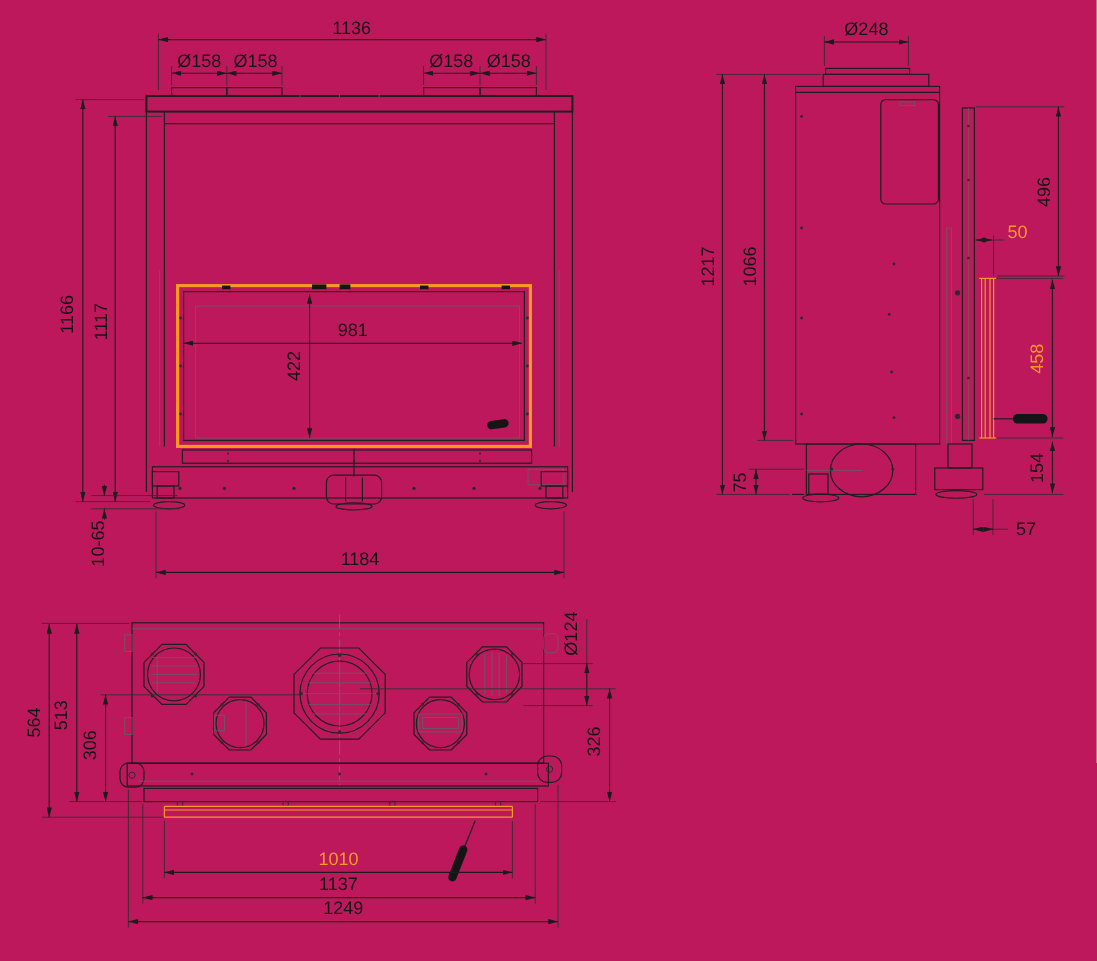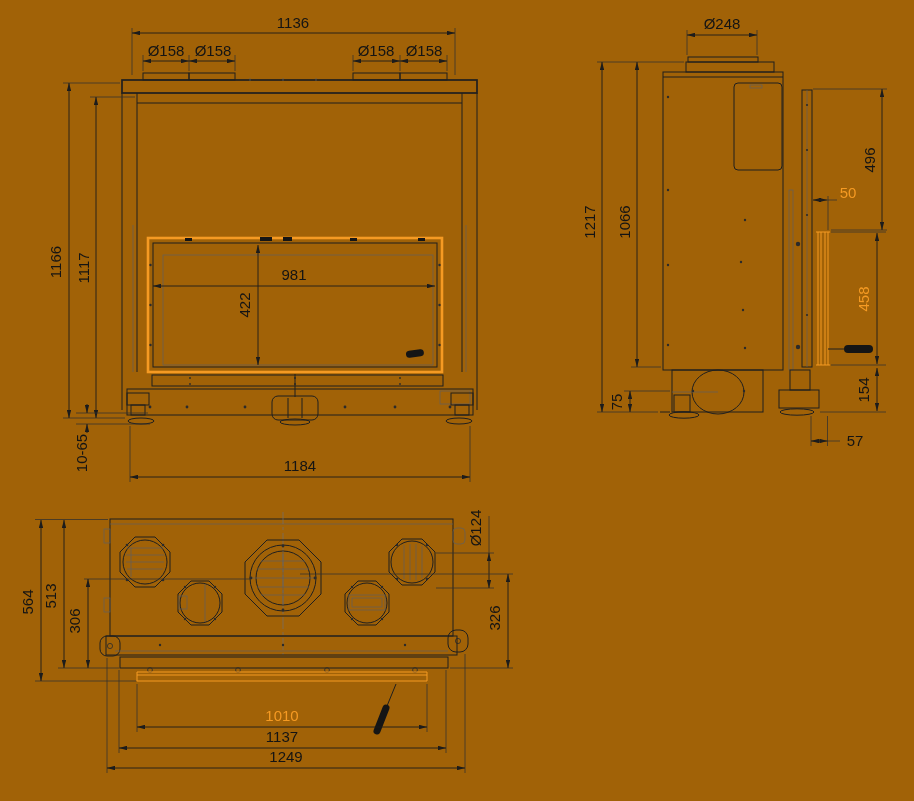--- a/index.html
+++ b/index.html
@@ -1,17 +1,17 @@
 <!DOCTYPE html>
 <html style="--accent: #F59A23; --line: #1C1C1C;"><head>
 <meta charset="utf-8">
 <style>
   :root { --accent:#F59A23; --line:#1C1C1C; }
   html,body { margin:0; padding:0; background:#ffffff; }
-  .stage { width:914px; height:801px; position:relative; background:#a16207; }
+  .stage { width:914px; height:801px; position:relative; background:#be185d; }
   svg text { font-family:"Liberation Sans", sans-serif; font-size:15px; fill:#141414; }
   .ln   { fill:none; stroke:#1f1f1f; stroke-width:1; }
   .ln2  { fill:none; stroke:#1f1f1f; stroke-width:1.7; }
   .thin { fill:none; stroke:#606060; stroke-width:.7; }
   .ext  { fill:none; stroke:#303030; stroke-width:.75; }
   .dimln{ fill:none; stroke:#1c1c1c; stroke-width:.9; }
   .cl   { fill:none; stroke:#707070; stroke-width:.7; stroke-dasharray:12 3 3 3; }
   .dot  { fill:#2b2b2b; stroke:none; }
   .scr  { fill:none; stroke:#2b2b2b; stroke-width:.8; }
   .blackfill { fill:#151515; stroke:none; }

